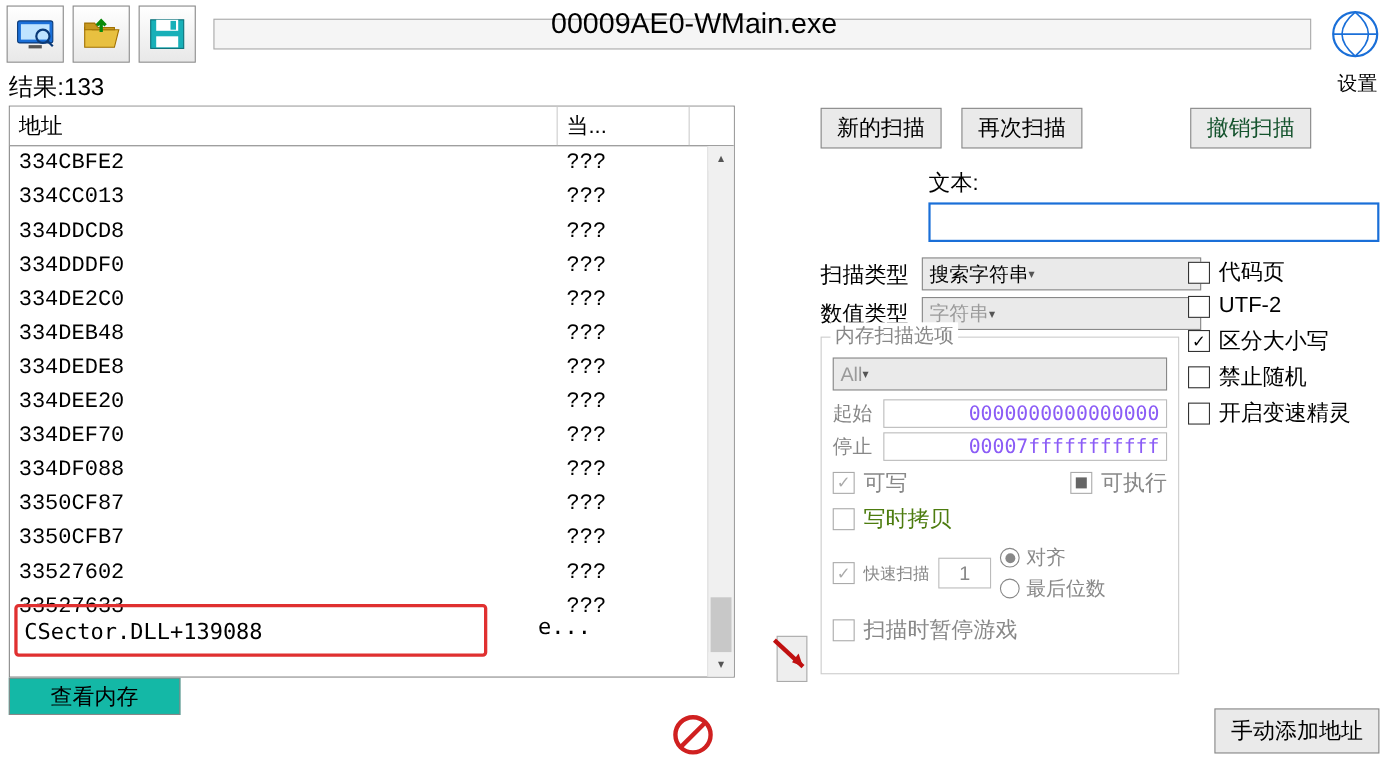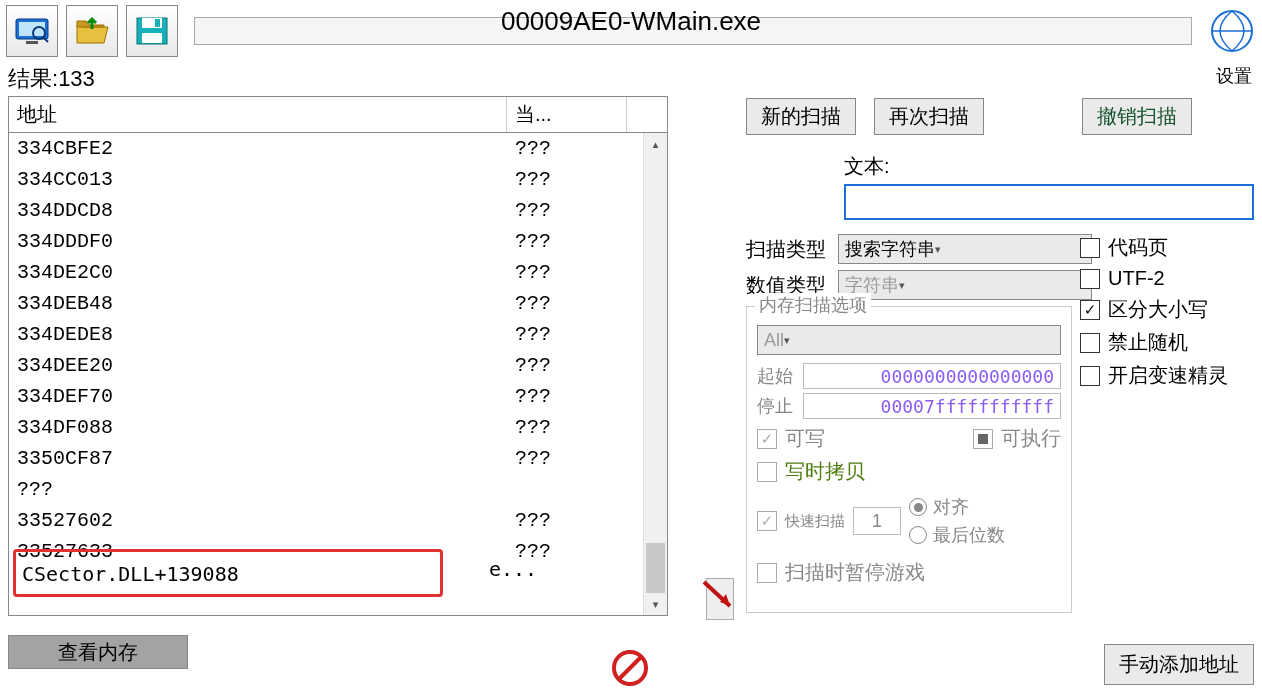--- a/index.html
+++ b/index.html
@@ -19,21 +19,21 @@
 .th1 { width: 498px; } .th2 { width: 120px; } 
 .scroll-track { position: absolute; right: 0; top: 36px; bottom: 0; width: 24px; background: #f0f0f0; border-left: 1px solid #ddd; }
 .scroll-up, .scroll-down { height: 22px; background: #f0f0f0; text-align: center; font-size: 11px; line-height: 22px; color: #555; cursor: pointer; }
 .scroll-thumb { position: absolute; left: 2px; right: 2px; background: #c8c8c8; }
 .rows { font-family: Liberation Mono, monospace; font-size: 20px; }
 .row { display: flex; height: 31px; align-items: center; }
 .cell1 { width: 498px; padding-left: 8px; } .cell2 { width: 120px; padding-left: 8px; }
 .highlight-row { position: absolute; left: 4px; top: 452px; width: 430px; height: 48px; border: 3px solid #e03030; border-radius: 4px; }
 .hl-text { font-family: Consolas, monospace; font-size: 20px; padding: 10px 6px; }
 .hl-val { position: absolute; left: 480px; top: 460px; font-family: Consolas, monospace; font-size: 20px; }
-.view-mem-btn { margin-top: 19px; width: 180px; height: 34px; border: 1px solid #888; background: #a3a3a3; font-size: 20px; cursor: pointer; }
+.view-mem-btn { margin-top: 0; width: 156px; height: 34px; border: 1px solid #888; background: #14b8a6; font-size: 20px; cursor: pointer; }
 .no-icon { position: absolute; left: 610px; top: 648px; width: 40px; height: 40px; }
 .arrow { position: absolute; left: 702px; top: 580px; }
 .collapse-btn { position: absolute; left: 706px; top: 578px; width: 28px; height: 42px; border: 1px solid #aaa; background: #eee; cursor: pointer; }
 .right { flex: 1; padding-left: 78px; padding-top: 2px; }
 .btn-row { display: flex; gap: 18px; margin-bottom: 18px; }
 .btn { border: 1px solid #888; background: #eaeaea; padding: 4px 14px; font-size: 20px; cursor: pointer; }
 .btn.disabled { color: #14532d; cursor: default; }
 .field-row { display: flex; align-items: center; margin-bottom: 6px; }
 .lbl { font-size: 20px; margin-right: 8px; }
 .text-lbl-row { padding-left: 98px; margin-bottom: 4px; }
@@ -149,20 +149,21 @@
           </div>
           <div class="row">
             <div class="cell1">334DF088</div>
             <div class="cell2">???</div>
           </div>
           <div class="row">
             <div class="cell1">3350CF87</div>
             <div class="cell2">???</div>
           </div>
           <div class="row">
+            <div class="cell1">3350CFB7</div>
             <div class="cell2">???</div>
           </div>
           <div class="row">
             <div class="cell1">33527602</div>
             <div class="cell2">???</div>
           </div>
           <div class="row">
             <div class="cell1">33527633</div>
             <div class="cell2">???</div>
           </div>

